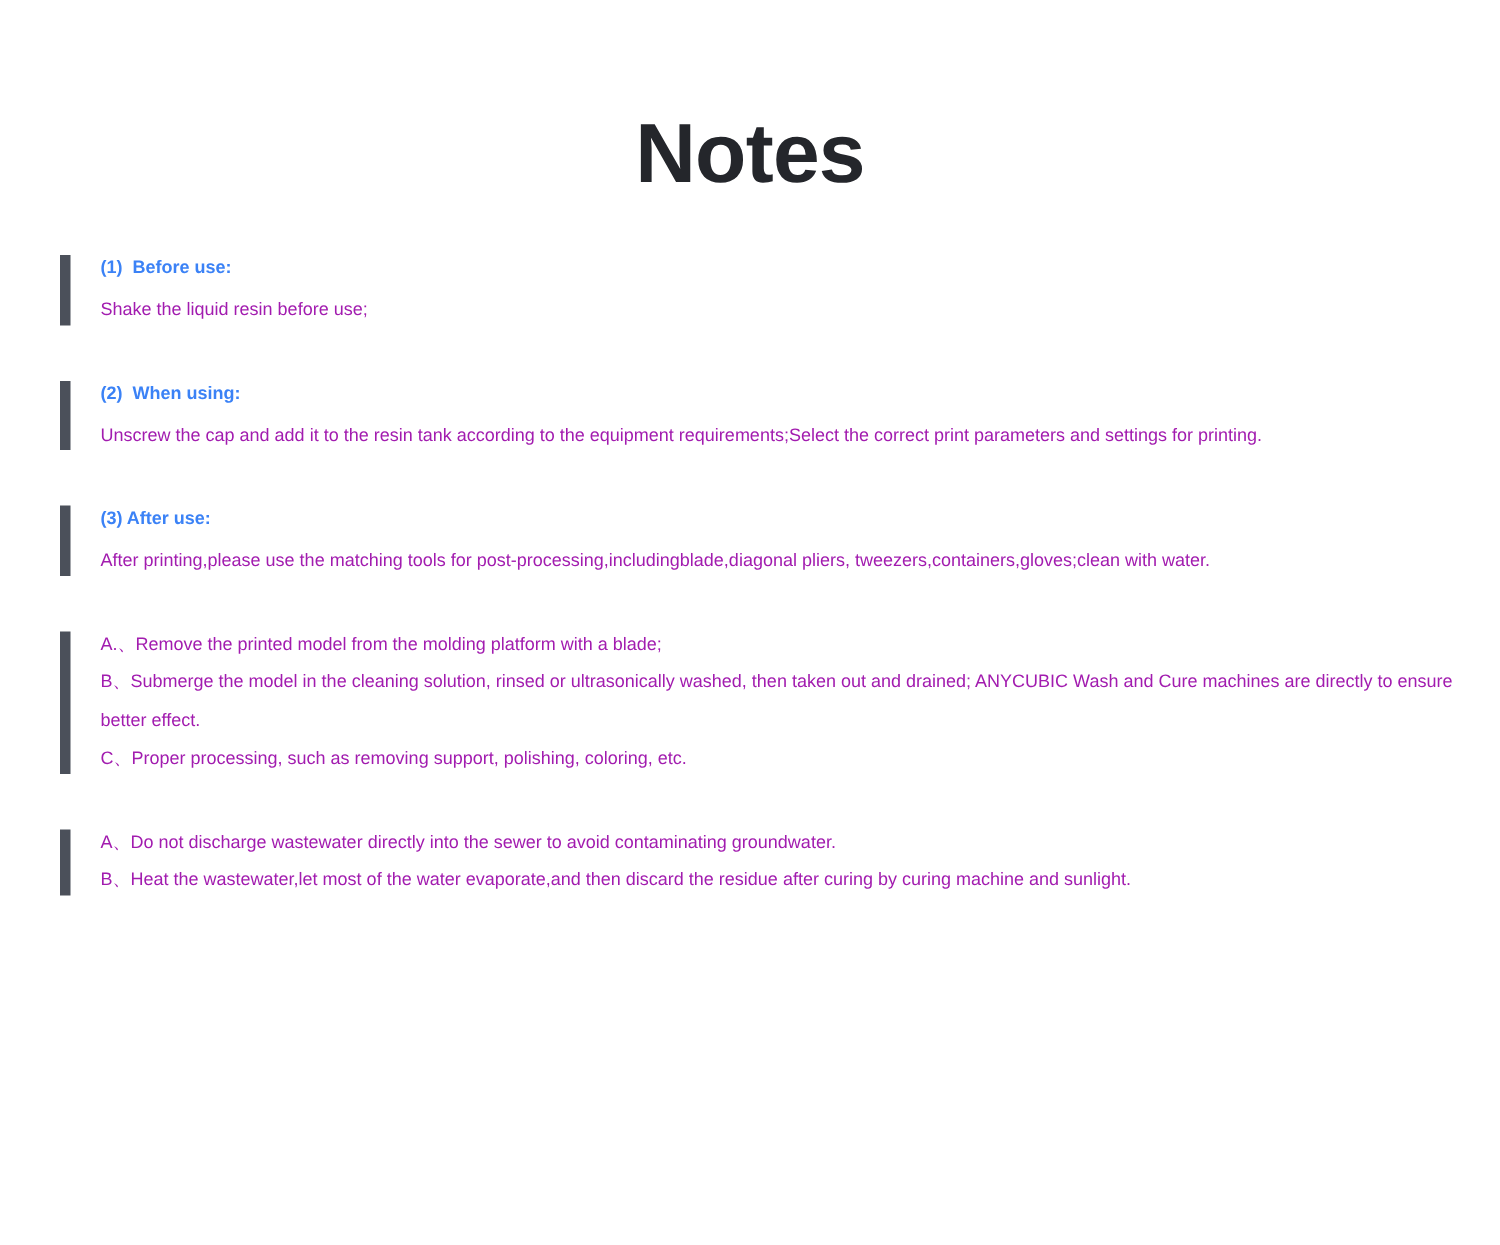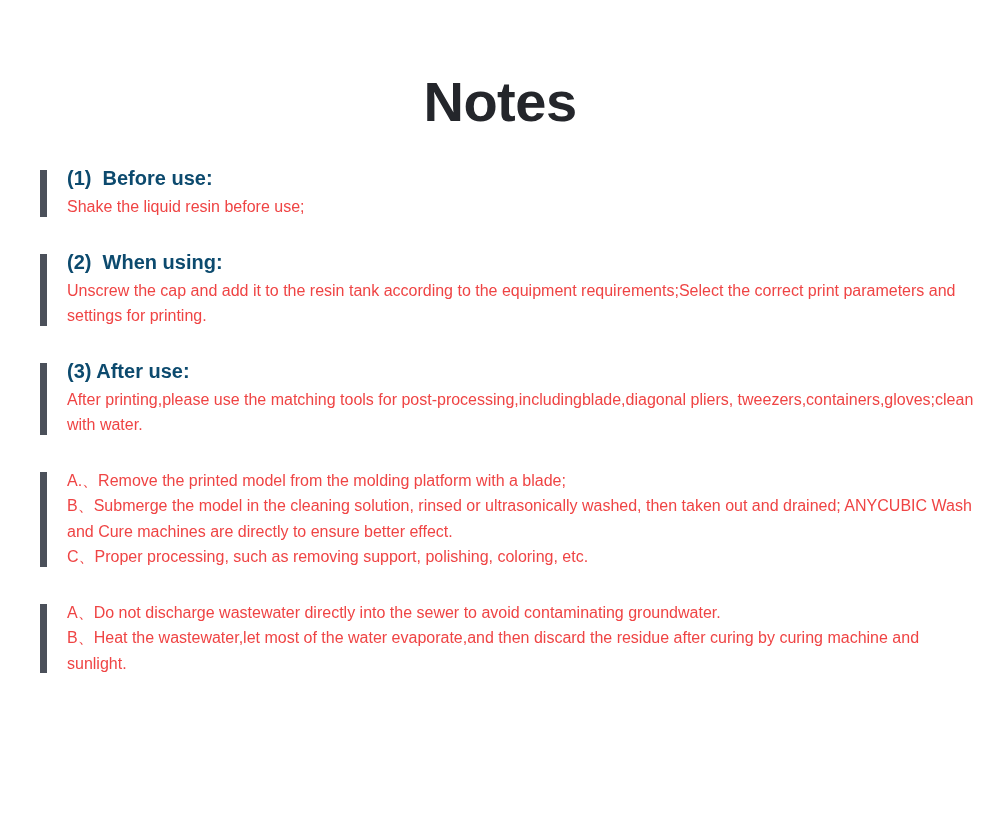--- a/index.html
+++ b/index.html
@@ -59,37 +59,37 @@
     left: 0;
     top: 4px;
     bottom: 3px;
     width: 7px;
     background: #4b505a;
     border-radius: 0;
   }
 
   .note-heading {
     margin: 0 0 3px 0;
-    font-size: 20px;
+    font-size: 12px;
     line-height: 25px;
     font-weight: 600;
-    color: #0c4a6e;
+    color: #3b82f6;
     white-space: pre;
   }
 
   .note-body {
     margin: 0;
     padding: 0;
     list-style: none;
   }
 
   .note-line {
-    font-size: 16px;
+    font-size: 12px;
     line-height: 25.5px;
-    color: #ef4444;
+    color: #a21caf;
     font-weight: 400;
     white-space: pre-wrap;
   }
 </style>
 </head>
 <body>
 
 <div class="page">
 
   <h1 class="page-title">Notes</h1>

